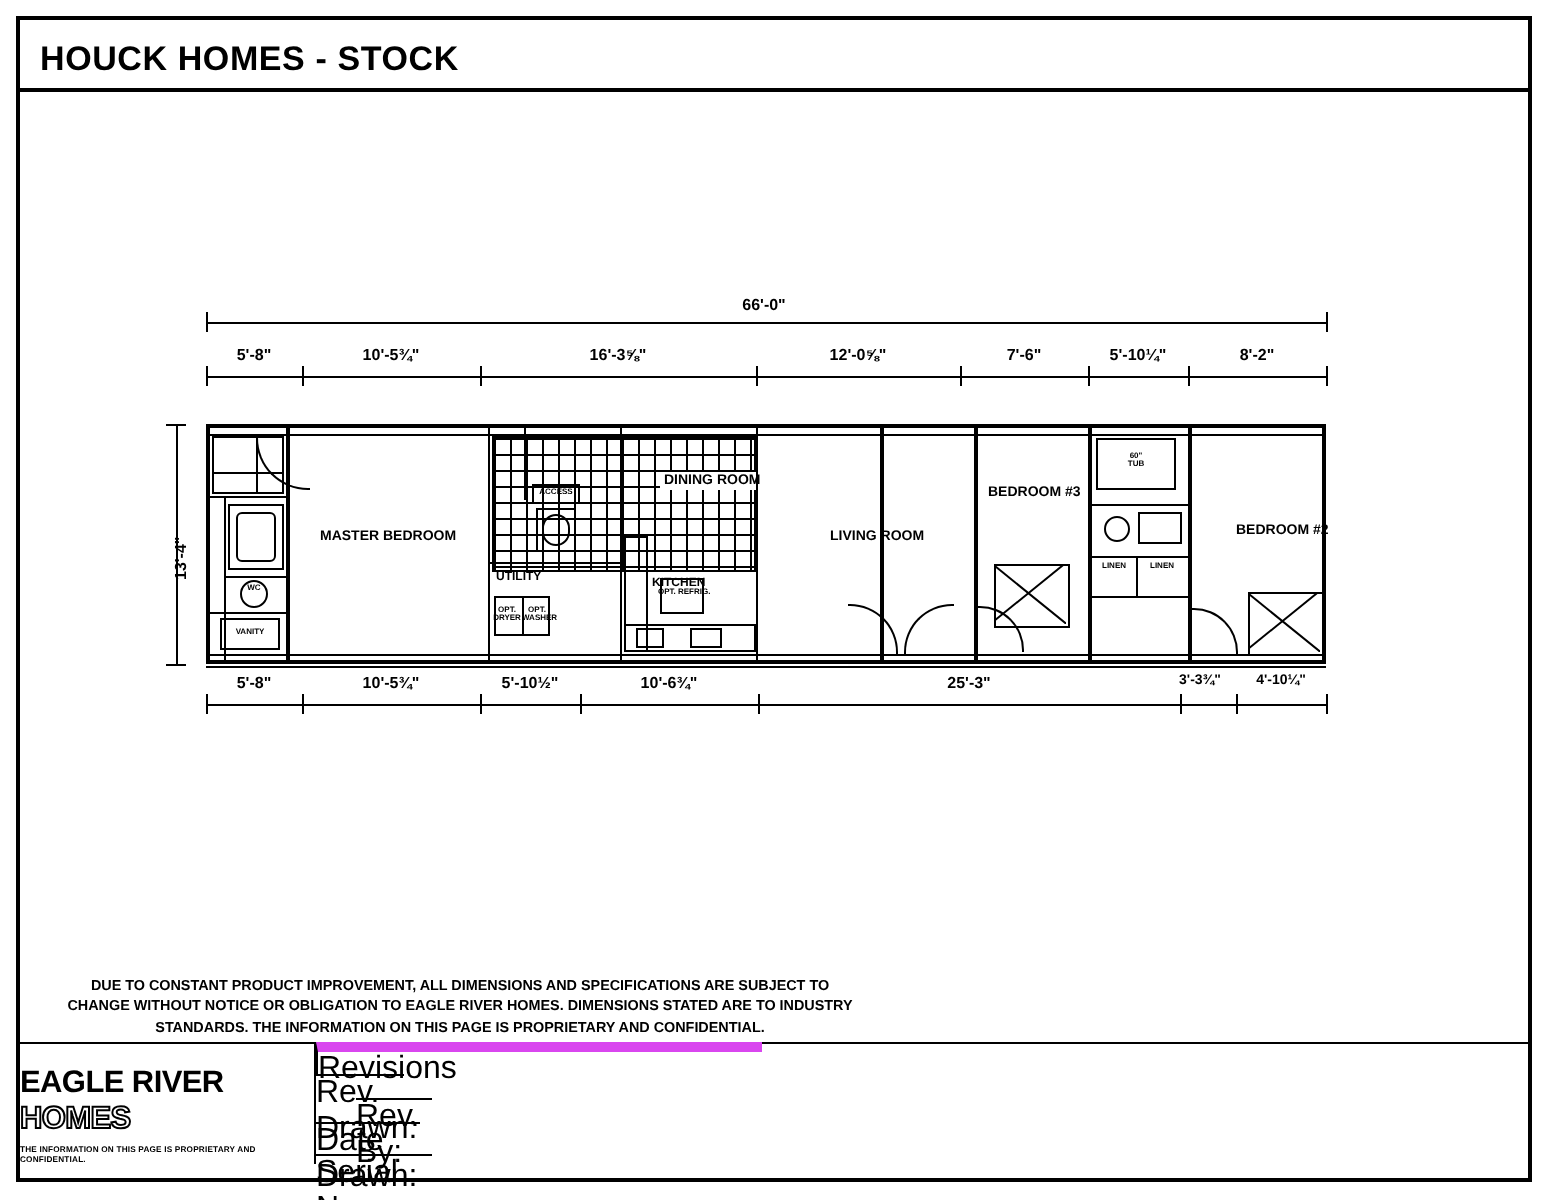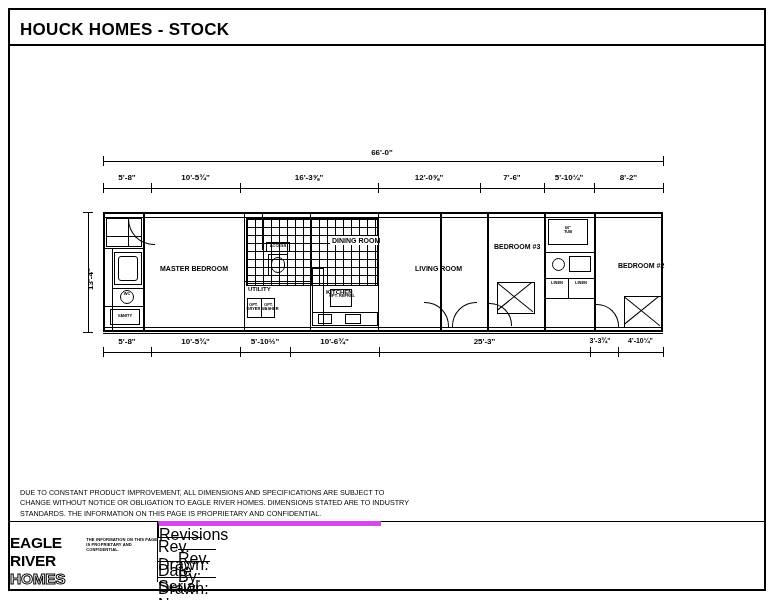--- a/index.html
+++ b/index.html
@@ -18,26 +18,26 @@
 
   .dimtxt{position:absolute;font-size:8px;font-weight:bold;white-space:nowrap;text-align:center;}
   .roomtxt{position:absolute;font-size:7px;font-weight:bold;white-space:nowrap;}
   .tinytxt{position:absolute;font-size:4px;font-weight:bold;white-space:nowrap;text-align:center;line-height:1.05;}
   .vert{position:absolute;font-size:8px;font-weight:bold;transform:rotate(-90deg);transform-origin:left top;white-space:nowrap;}
 
   .box{position:absolute;border:1px solid #000;box-sizing:border-box;}
   .boxthick{position:absolute;border:2px solid #000;box-sizing:border-box;}
 
   
-  .notes{position:absolute;left:20px;top:488px;width:420px;font-size:7.2px;font-weight:normal;line-height:1.45;}
+  .notes{position:absolute;left:20px;top:488px;width:420px;font-size:7.2px;font-weight:bold;line-height:1.45;text-align:center;}
 
   
   .tb{position:absolute;left:10px;top:521px;width:754px;height:60px;border-top:1px solid #000;box-sizing:border-box;}
   .tb .cell{position:absolute;box-sizing:border-box;border-right:1px solid #000;border-bottom:1px solid #000;font-size:6.5px;font-weight:bold;display:flex;align-items:center;}
-  .logo{position:absolute;left:10px;top:534px;width:148px;height:46px;display:flex;flex-direction:row;justify-content:center;}
+  .logo{position:absolute;left:10px;top:534px;width:148px;height:46px;display:flex;flex-direction:column;justify-content:center;}
   .logo .l1{font-size:15.5px;font-weight:bold;letter-spacing:-.3px;}
   .logo .l1 .outline{color:#fff;-webkit-text-stroke:1px #000;}
   .logo .l2{font-size:4.1px;font-weight:bold;margin-top:3px;letter-spacing:.1px;}
 </style>
 </head>
 <body>
 
 <div id="page">
 
   <div class="frame"></div>

